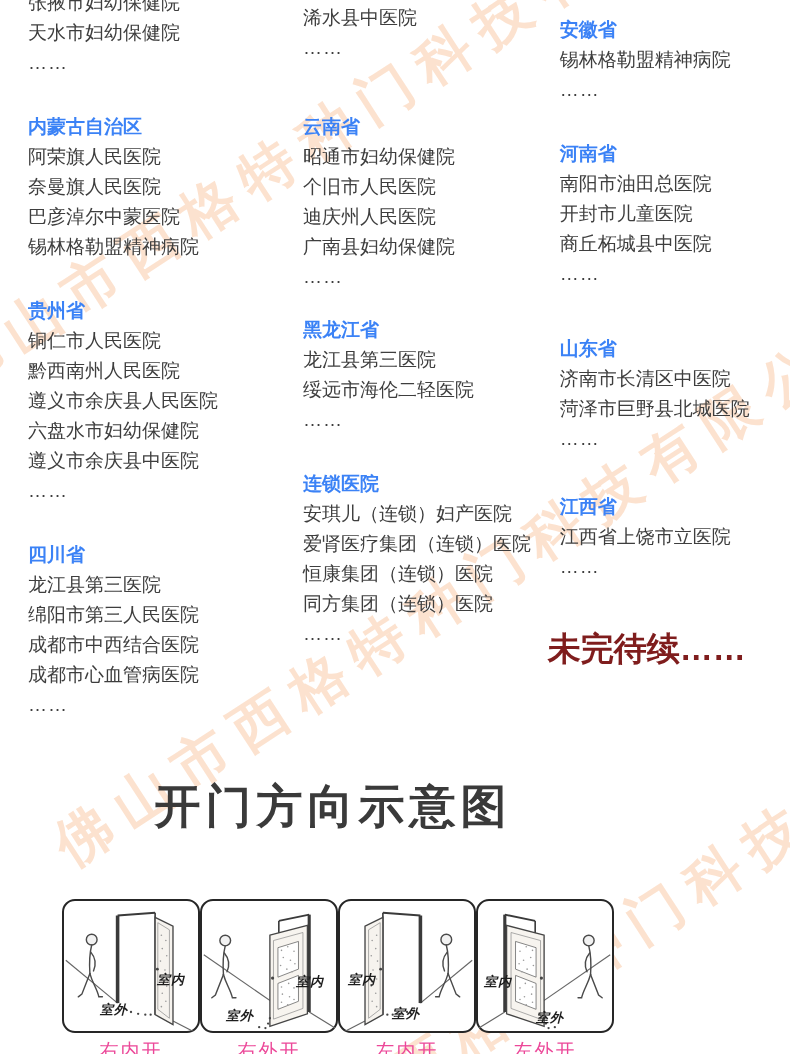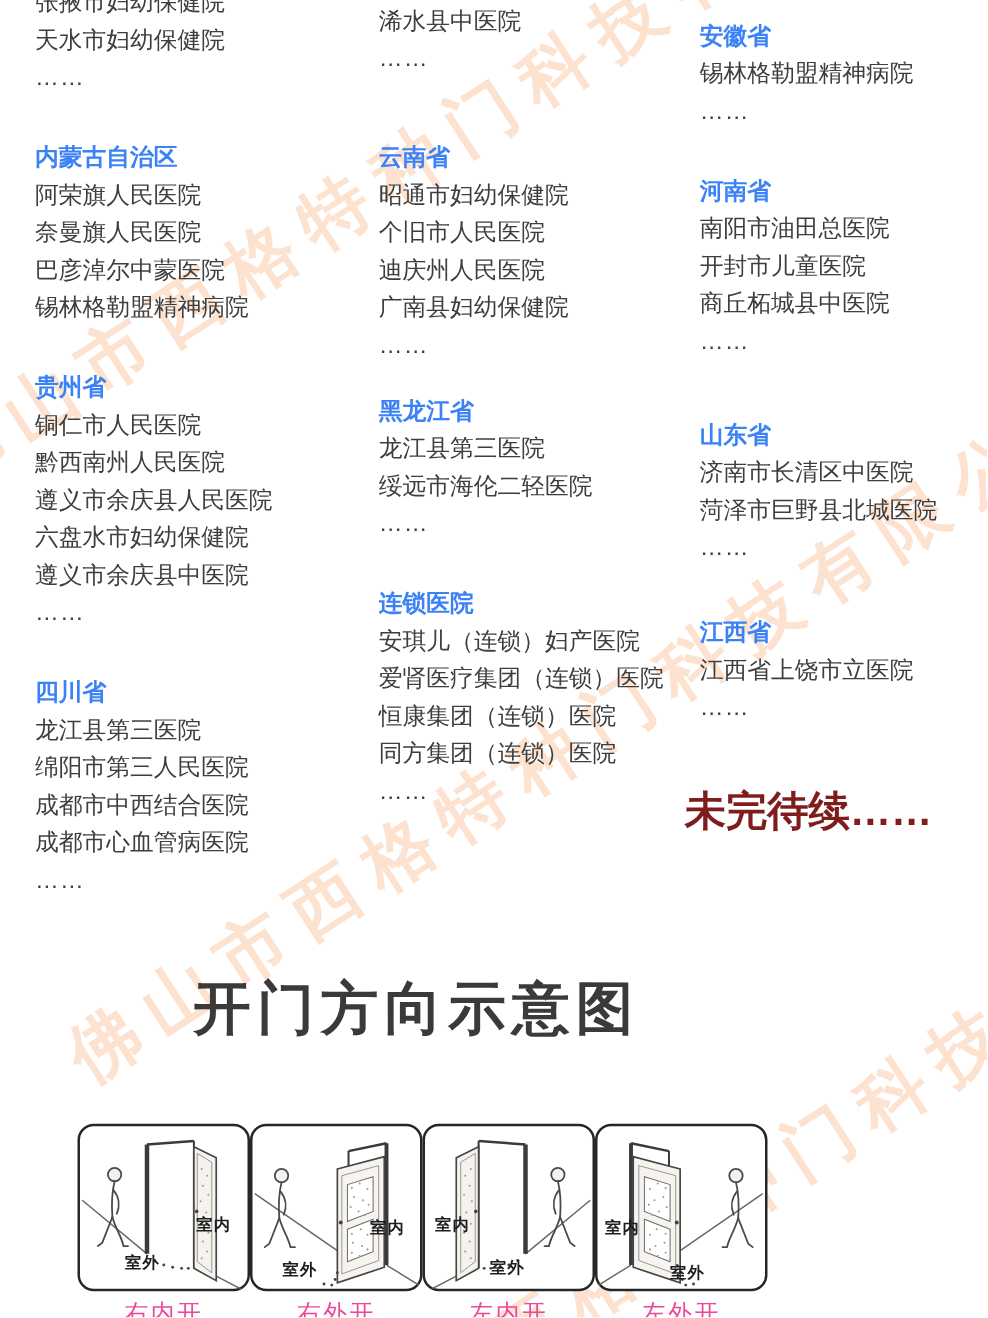--- a/index.html
+++ b/index.html
@@ -51,21 +51,21 @@
     text-align:center; font-size:46px; font-weight:bold;
     letter-spacing:5px; color:#3a3a3a; line-height:60px;
   }
   .diagrams {
     display:flex; justify-content:space-between;
     padding:0 60px 0 62px; margin-top:63px;
   }
   .diagram { width:138px; }
   .box {
     position:relative; width:138px; height:134px;
-    border:2.5px solid #262626; border-radius:13px; background:#fff;
+    border:2.5px solid #262626; border-radius:13px; background:#fff;font-style:italic;
   }
   .box svg { position:absolute; inset:0; width:100%; height:100%; }
   .box svg.mirrored { transform:scaleX(-1); }
   .lbl {
     position:absolute; z-index:2;
     font-family:"Liberation Serif", serif; font-weight:bold;
     font-size:13px; color:#1d1d1d; letter-spacing:1px; white-space:nowrap;
   }
   .d0 .indoor  { left:93px; top:70px; }
   .d0 .outdoor { left:36px; top:100px; }

